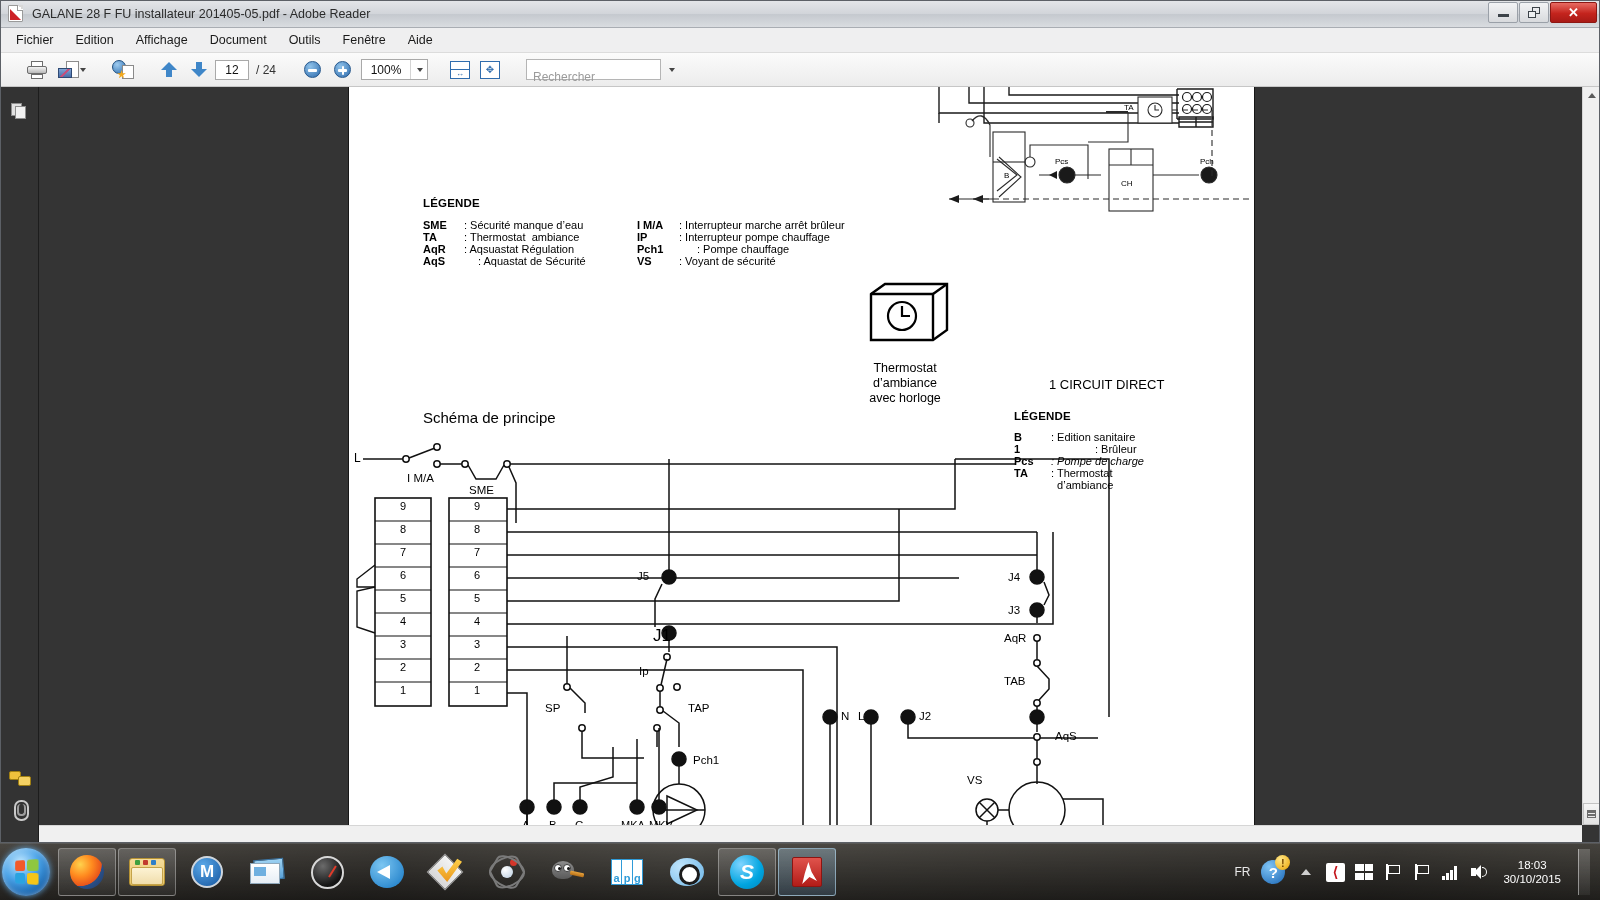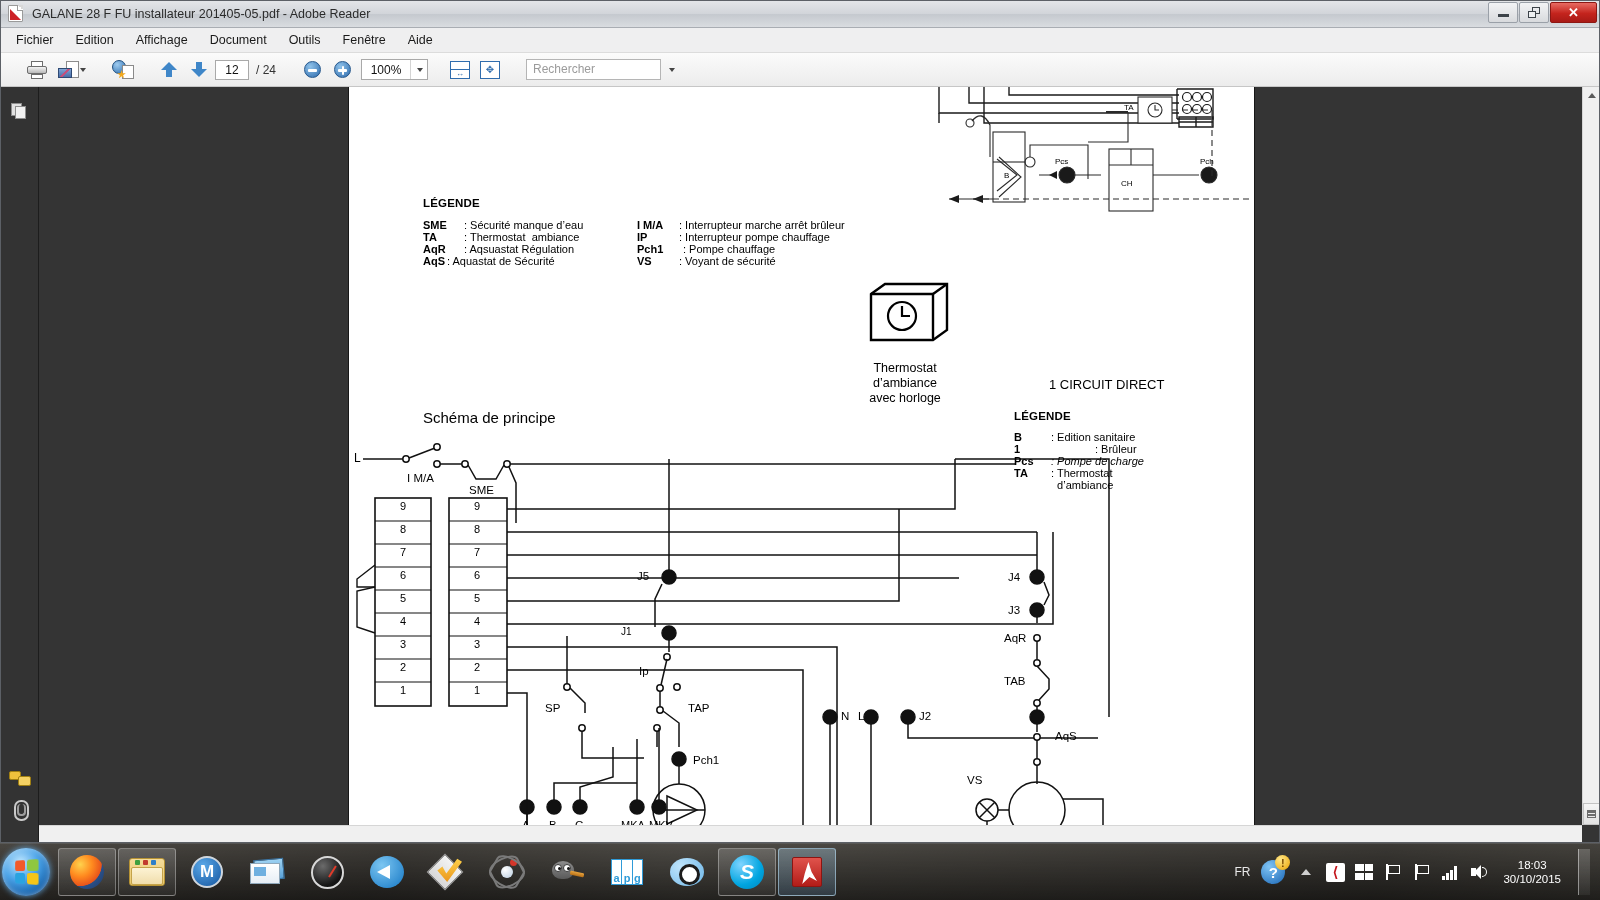--- a/index.html
+++ b/index.html
@@ -166,21 +166,21 @@
   .ico-fitw { width:20px;height:18px;position:relative; }
   .ico-fitw .pg{position:absolute;inset:0;background:#fff;border:1.5px solid #2f6cad;}
   .ico-fitw .mid{position:absolute;left:0;top:8px;width:100%;height:1.5px;background:#2f6cad;}
   .ico-fitw .lr{position:absolute;left:2px;top:10px;width:16px;height:6px;color:#2f6cad;font-size:8px;text-align:center;line-height:6px;}
   .ico-fitp { width:20px;height:18px;position:relative; }
   .ico-fitp .pg{position:absolute;inset:0;background:#fff;border:1.5px solid #2f6cad;}
   .ico-fitp .x{position:absolute;inset:3px;color:#2f6cad;font-size:10px;line-height:12px;text-align:center;}
 
   .search-box {
     width: 135px; height: 21px; border: 1px solid #b5b5b5; background: #fff;
-    font-size: 12px; color: #9b9b9b; padding: 0 6px; line-height: 19px;
+    font-size: 12px; color: #9b9b9b; padding: 8px 6px; line-height: 19px;
     margin-left: 4px;
   }
   .search-drop { width: 16px; height: 21px; display:flex;align-items:center;justify-content:center; }
 
   
   .wbody { flex: 1; display: flex; background: #323232; position: relative; overflow: hidden; }
 
   .navpane {
     width: 38px; background: #333333; border-right: 1px solid #1d1d1d;
     display: flex; flex-direction: column; align-items: center; padding-top: 10px;
@@ -688,28 +688,28 @@
             </svg>
 
             <div class="tx legend-title" style="left:74px; top:110px;">LÉGENDE</div>
             <div class="tx legend-row b" style="left:74px; top:132px;">SME</div>
             <div class="tx legend-row" style="left:115px; top:132px;">: Sécurité manque d’eau</div>
             <div class="tx legend-row b" style="left:74px; top:144px;">TA</div>
             <div class="tx legend-row" style="left:115px; top:144px;">: Thermostat  ambiance</div>
             <div class="tx legend-row b" style="left:74px; top:156px;">AqR</div>
             <div class="tx legend-row" style="left:115px; top:156px;">: Aqsuastat Régulation</div>
             <div class="tx legend-row b" style="left:74px; top:168px;">AqS</div>
-            <div class="tx legend-row" style="left:98px; top:168px;">: Aquastat de Sécurité</div>
+            <div class="tx legend-row" style="left:129px; top:168px;">: Aquastat de Sécurité</div>
 
             <div class="tx legend-row b" style="left:288px; top:132px;">I M/A</div>
             <div class="tx legend-row" style="left:330px; top:132px;">: Interrupteur marche arrêt brûleur</div>
             <div class="tx legend-row b" style="left:288px; top:144px;">IP</div>
             <div class="tx legend-row" style="left:330px; top:144px;">: Interrupteur pompe chauffage</div>
             <div class="tx legend-row b" style="left:288px; top:156px;">Pch1</div>
-            <div class="tx legend-row" style="left:334px; top:156px;">: Pompe chauffage</div>
+            <div class="tx legend-row" style="left:348px; top:156px;">: Pompe chauffage</div>
             <div class="tx legend-row b" style="left:288px; top:168px;">VS</div>
             <div class="tx legend-row" style="left:330px; top:168px;">: Voyant de sécurité</div>
 
 
             <div class="tx sdp">Schéma de principe</div>
 
             <div class="thermo-cube">
               <svg width="80" height="68" viewBox="0 0 80 68">
                 <path d="M2 12 L16 2 L78 2 L78 48 L64 58 L2 58 Z" fill="#fff" stroke="#000" stroke-width="2.4"></path>
                 <path d="M2 12 L64 12 L64 58" fill="#fff" stroke="#000" stroke-width="2.4"></path>
@@ -759,21 +759,21 @@
             <div class="tx" style="left:125px; top:436px; font-size:11px;">8</div>
             <div class="tx" style="left:125px; top:459px; font-size:11px;">7</div>
             <div class="tx" style="left:125px; top:482px; font-size:11px;">6</div>
             <div class="tx" style="left:125px; top:505px; font-size:11px;">5</div>
             <div class="tx" style="left:125px; top:528px; font-size:11px;">4</div>
             <div class="tx" style="left:125px; top:551px; font-size:11px;">3</div>
             <div class="tx" style="left:125px; top:574px; font-size:11px;">2</div>
             <div class="tx" style="left:125px; top:597px; font-size:11px;">1</div>
 
             <div class="tx" style="left:288px; top:483px; font-size:11.5px;">J5</div>
-            <div class="tx" style="left:272px; top:539px; font-size:10px;">J1</div>
+            <div class="tx" style="left:304px; top:539px; font-size:17px;">J1</div>
             <div class="tx" style="left:290px; top:578px; font-size:11.5px;">Ip</div>
             <div class="tx" style="left:196px; top:615px; font-size:11.5px;">SP</div>
             <div class="tx" style="left:339px; top:615px; font-size:11.5px;">TAP</div>
             <div class="tx" style="left:344px; top:667px; font-size:11.5px;">Pch1</div>
             <div class="tx" style="left:492px; top:623px; font-size:11.5px;">N</div>
             <div class="tx" style="left:509px; top:623px; font-size:11.5px;">L</div>
             <div class="tx" style="left:570px; top:623px; font-size:11.5px;">J2</div>
             <div class="tx" style="left:659px; top:484px; font-size:11.5px;">J4</div>
             <div class="tx" style="left:659px; top:517px; font-size:11.5px;">J3</div>
             <div class="tx" style="left:655px; top:545px; font-size:11.5px;">AqR</div>

